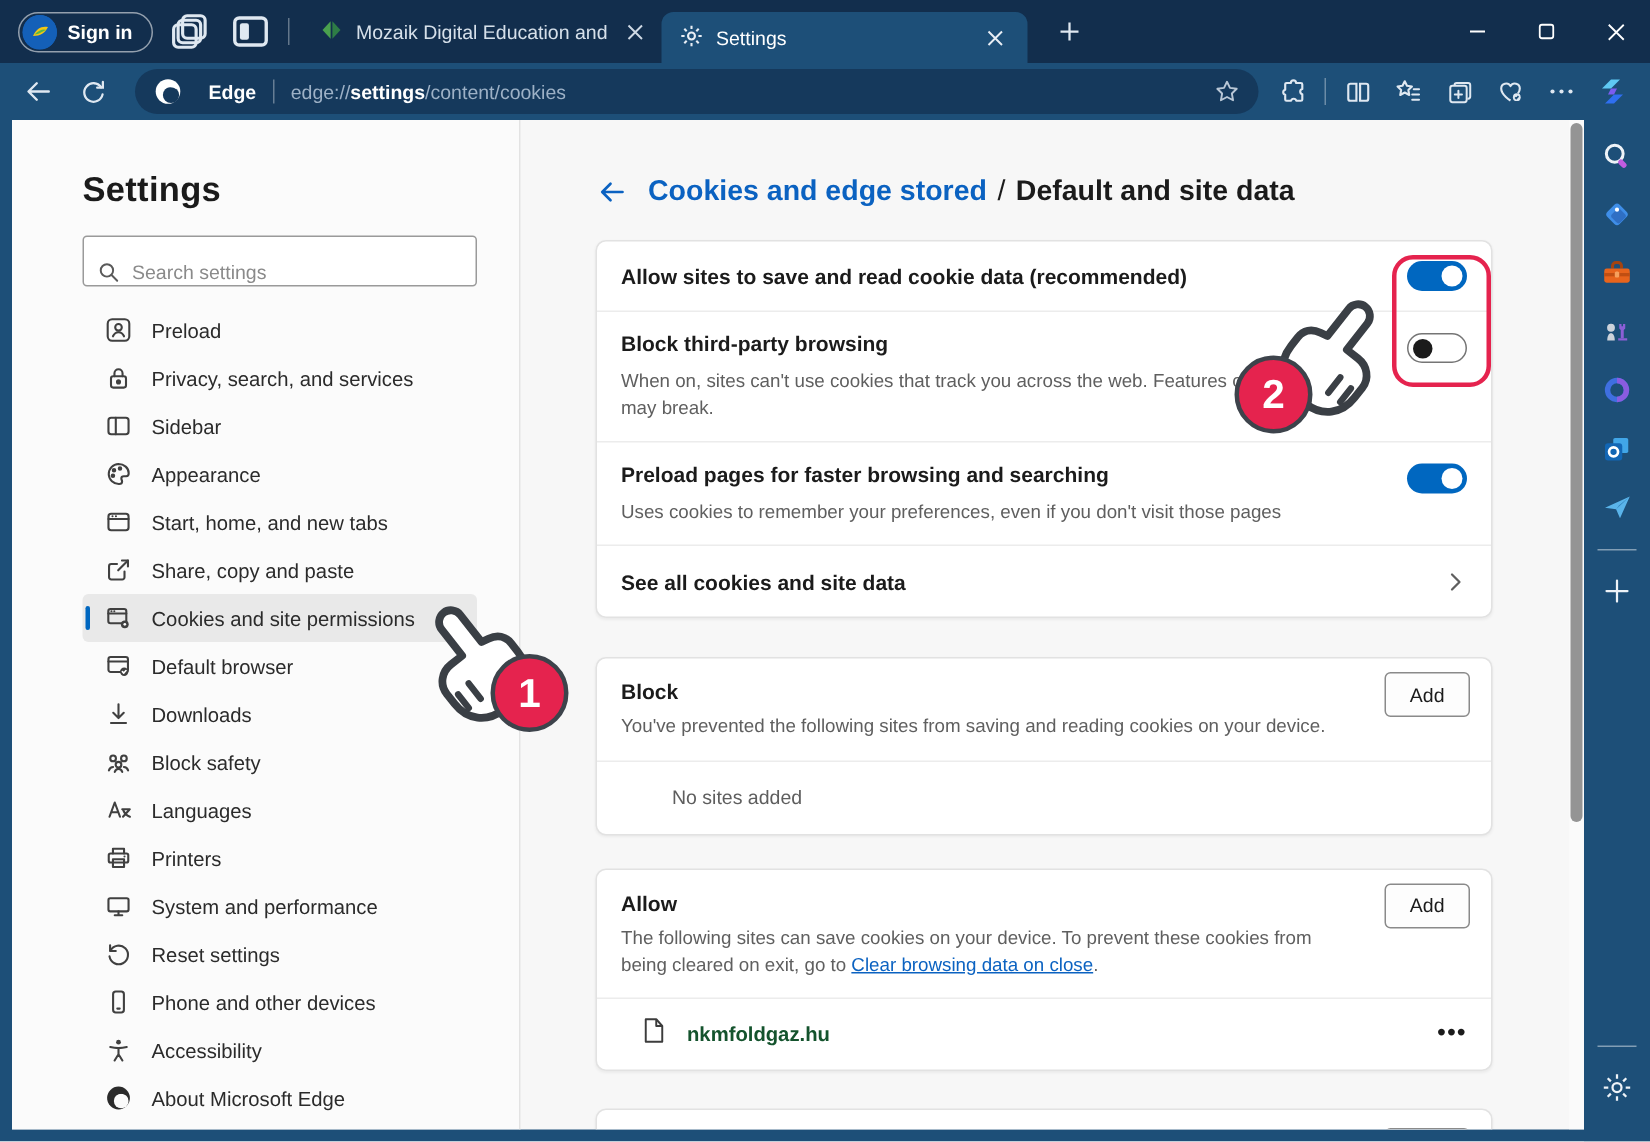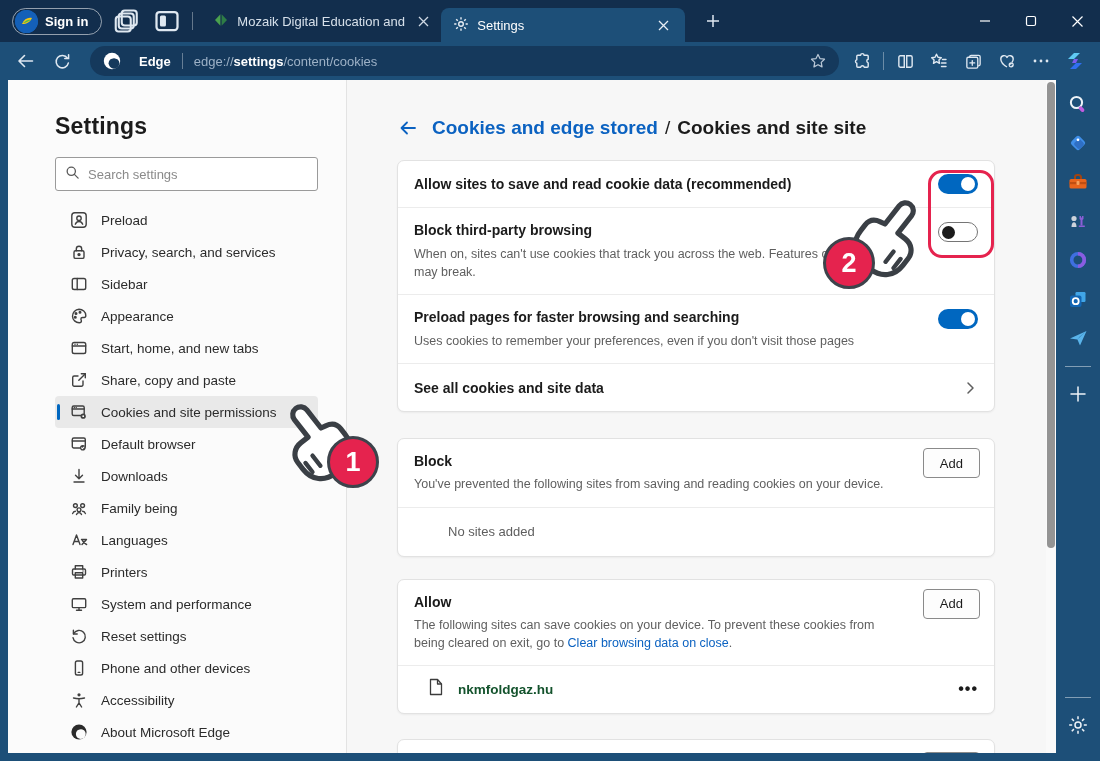--- a/index.html
+++ b/index.html
@@ -46,21 +46,21 @@
   .tbr-sep{width:1px;height:18px;background:rgba(255,255,255,.35);margin:0 4px;flex:0 0 auto;}
 
   
   .body{position:absolute;top:80px;left:8px;right:44px;bottom:8px;background:#f7f7f7;display:flex;overflow:hidden;}
 
   
   .settings-sidebar{width:339px;flex:0 0 auto;border-right:1px solid #e3e3e3;background:#fbfbfb;
     padding:33px 0 0 47px;}
   .settings-title{font-size:23px;font-weight:bold;color:#1b1b1b;letter-spacing:.2px;}
   .search-box{margin-top:17px;width:263px;height:30px;border:1px solid #9a9a9a;border-radius:3px;background:#fff;
-    display:flex;align-items:center;padding:16px 9px;gap:8px;}
+    display:flex;align-items:flex-start;padding:16px 9px;gap:8px;}
   .search-box input{border:none;outline:none;font-size:13px;color:#333;width:100%;background:transparent;
     font-family:"Liberation Sans",sans-serif;}
   .search-box input::placeholder{color:#8a8a8a;}
   .sb-list{margin-top:13px;width:263px;}
   .sb-item{position:relative;display:flex;align-items:center;height:32px;border-radius:4px;cursor:default;}
   .sb-item .sb-ico{width:18px;height:18px;margin-left:15px;display:flex;align-items:center;justify-content:center;flex:0 0 auto;}
   .sb-item .sb-label{margin-left:13px;font-size:13.5px;color:#2b2b2b;white-space:nowrap;}
   .sb-item.selected{background:#e9e9e9;}
   .sb-item.selected::before{content:"";position:absolute;left:2px;top:8px;width:3px;height:16px;border-radius:2px;background:var(--accent);}
 
@@ -90,21 +90,21 @@
   .toggle.off .knob{left:3px;top:2.5px;width:13px;height:13px;background:#1b1b1b;}
   .chev{width:16px;height:16px;display:flex;align-items:center;justify-content:center;}
 
   .card-head{position:relative;padding:14px 110px 13px 16px;border-bottom:1px solid #ececec;}
   .card-head .row-desc{max-width:520px;}
   .add-btn{position:absolute;right:14px;top:9px;height:30px;padding:0 16px;background:#fdfdfd;border:1px solid #8a8a8a;
     border-radius:4px;font-size:13px;color:#1b1b1b;font-family:"Liberation Sans",sans-serif;text-align:right;}
   .card2{margin-top:26px;}
   .empty-row{height:48px;display:flex;align-items:center;padding-left:50px;font-size:13px;color:#5e5e5e;}
   .card3{margin-top:22px;}
-  .link{color:var(--link);}
+  .link{color:var(--link);text-decoration:underline;}
   .site-row{height:47px;display:flex;align-items:center;padding:0 16px 0 30px;}
   .site-name{margin-left:14px;font-size:13.5px;font-weight:bold;color:#14532d;}
   .more-dots{margin-left:auto;font-size:16px;font-weight:bold;color:#1b1b1b;letter-spacing:1px;}
   .card4{margin-top:25px;border-radius:7px 7px 0 0;}
   .card4 .card-head{border-bottom:none;padding-top:17px;}
   .card4 .add-btn{top:12px;}
 
   
   .scrollbar{width:10px;flex:0 0 auto;background:#fafafa;position:relative;}
   .scroll-thumb{position:absolute;top:2px;left:1px;width:8px;height:466px;background:#949494;border-radius:4px;}
@@ -402,21 +402,21 @@
           </div>
           <div class="sb-item">
             <span class="sb-ico">
               <svg width="18" height="18" viewBox="0 0 18 18" fill="none" stroke="#404040" stroke-width="1.4" stroke-linecap="round" stroke-linejoin="round">
                 <circle cx="5.4" cy="6.6" r="1.9"></circle>
                 <circle cx="12.6" cy="6.6" r="1.9"></circle>
                 <circle cx="9" cy="10.8" r="1.9"></circle>
                 <path d="M2.6 14.6c.5-1.5 1.5-2.3 2.8-2.3M15.4 14.6c-.5-1.5-1.5-2.3-2.8-2.3M6.5 15.6c.5-1.3 1.4-2 2.5-2s2 .7 2.5 2"></path>
               </svg>
             </span>
-            <span class="sb-label">Family being</span>
+            <span class="sb-label">Block safety</span>
           </div>
           <div class="sb-item">
             <span class="sb-ico">
               <svg width="18" height="18" viewBox="0 0 18 18" fill="none" stroke="#404040" stroke-width="1.4" stroke-linecap="round" stroke-linejoin="round">
                 <path d="M3 13.5L6.5 4l3.5 9.5M4.2 10.5h4.6"></path>
                 <path d="M11.5 8.5h5M16.5 8.5L12 13.5M12 8.7c.8 2.2 2.6 4 4.6 4.8"></path>
               </svg>
             </span>
             <span class="sb-label">Languages</span>
           </div>
@@ -480,21 +480,21 @@
         </div>
     </div>
 
     <div class="content">
       <div class="breadcrumb">
         <span class="bc-back">
           <svg width="22" height="22" viewBox="0 0 22 22" fill="none" stroke="#0b62c1" stroke-width="1.8" stroke-linecap="round" stroke-linejoin="round">
               <path d="M18 11H5M10 5.5L4.5 11l5.5 5.5"></path>
             </svg>
         </span>
-        <span class="bc-text"><span class="bc-link">Cookies and edge stored</span><span class="bc-sep">/</span><span>Cookies and site site</span></span>
+        <span class="bc-text"><span class="bc-link">Cookies and edge stored</span><span class="bc-sep">/</span><span>Default and site data</span></span>
       </div>
 
       <div class="card card1">
         <div class="row r1">
           <span class="row-label">Allow sites to save and read cookie data (recommended)</span>
           <span class="toggle on">
               <span class="knob"></span>
             </span>
         </div>
         <div class="row r2">

